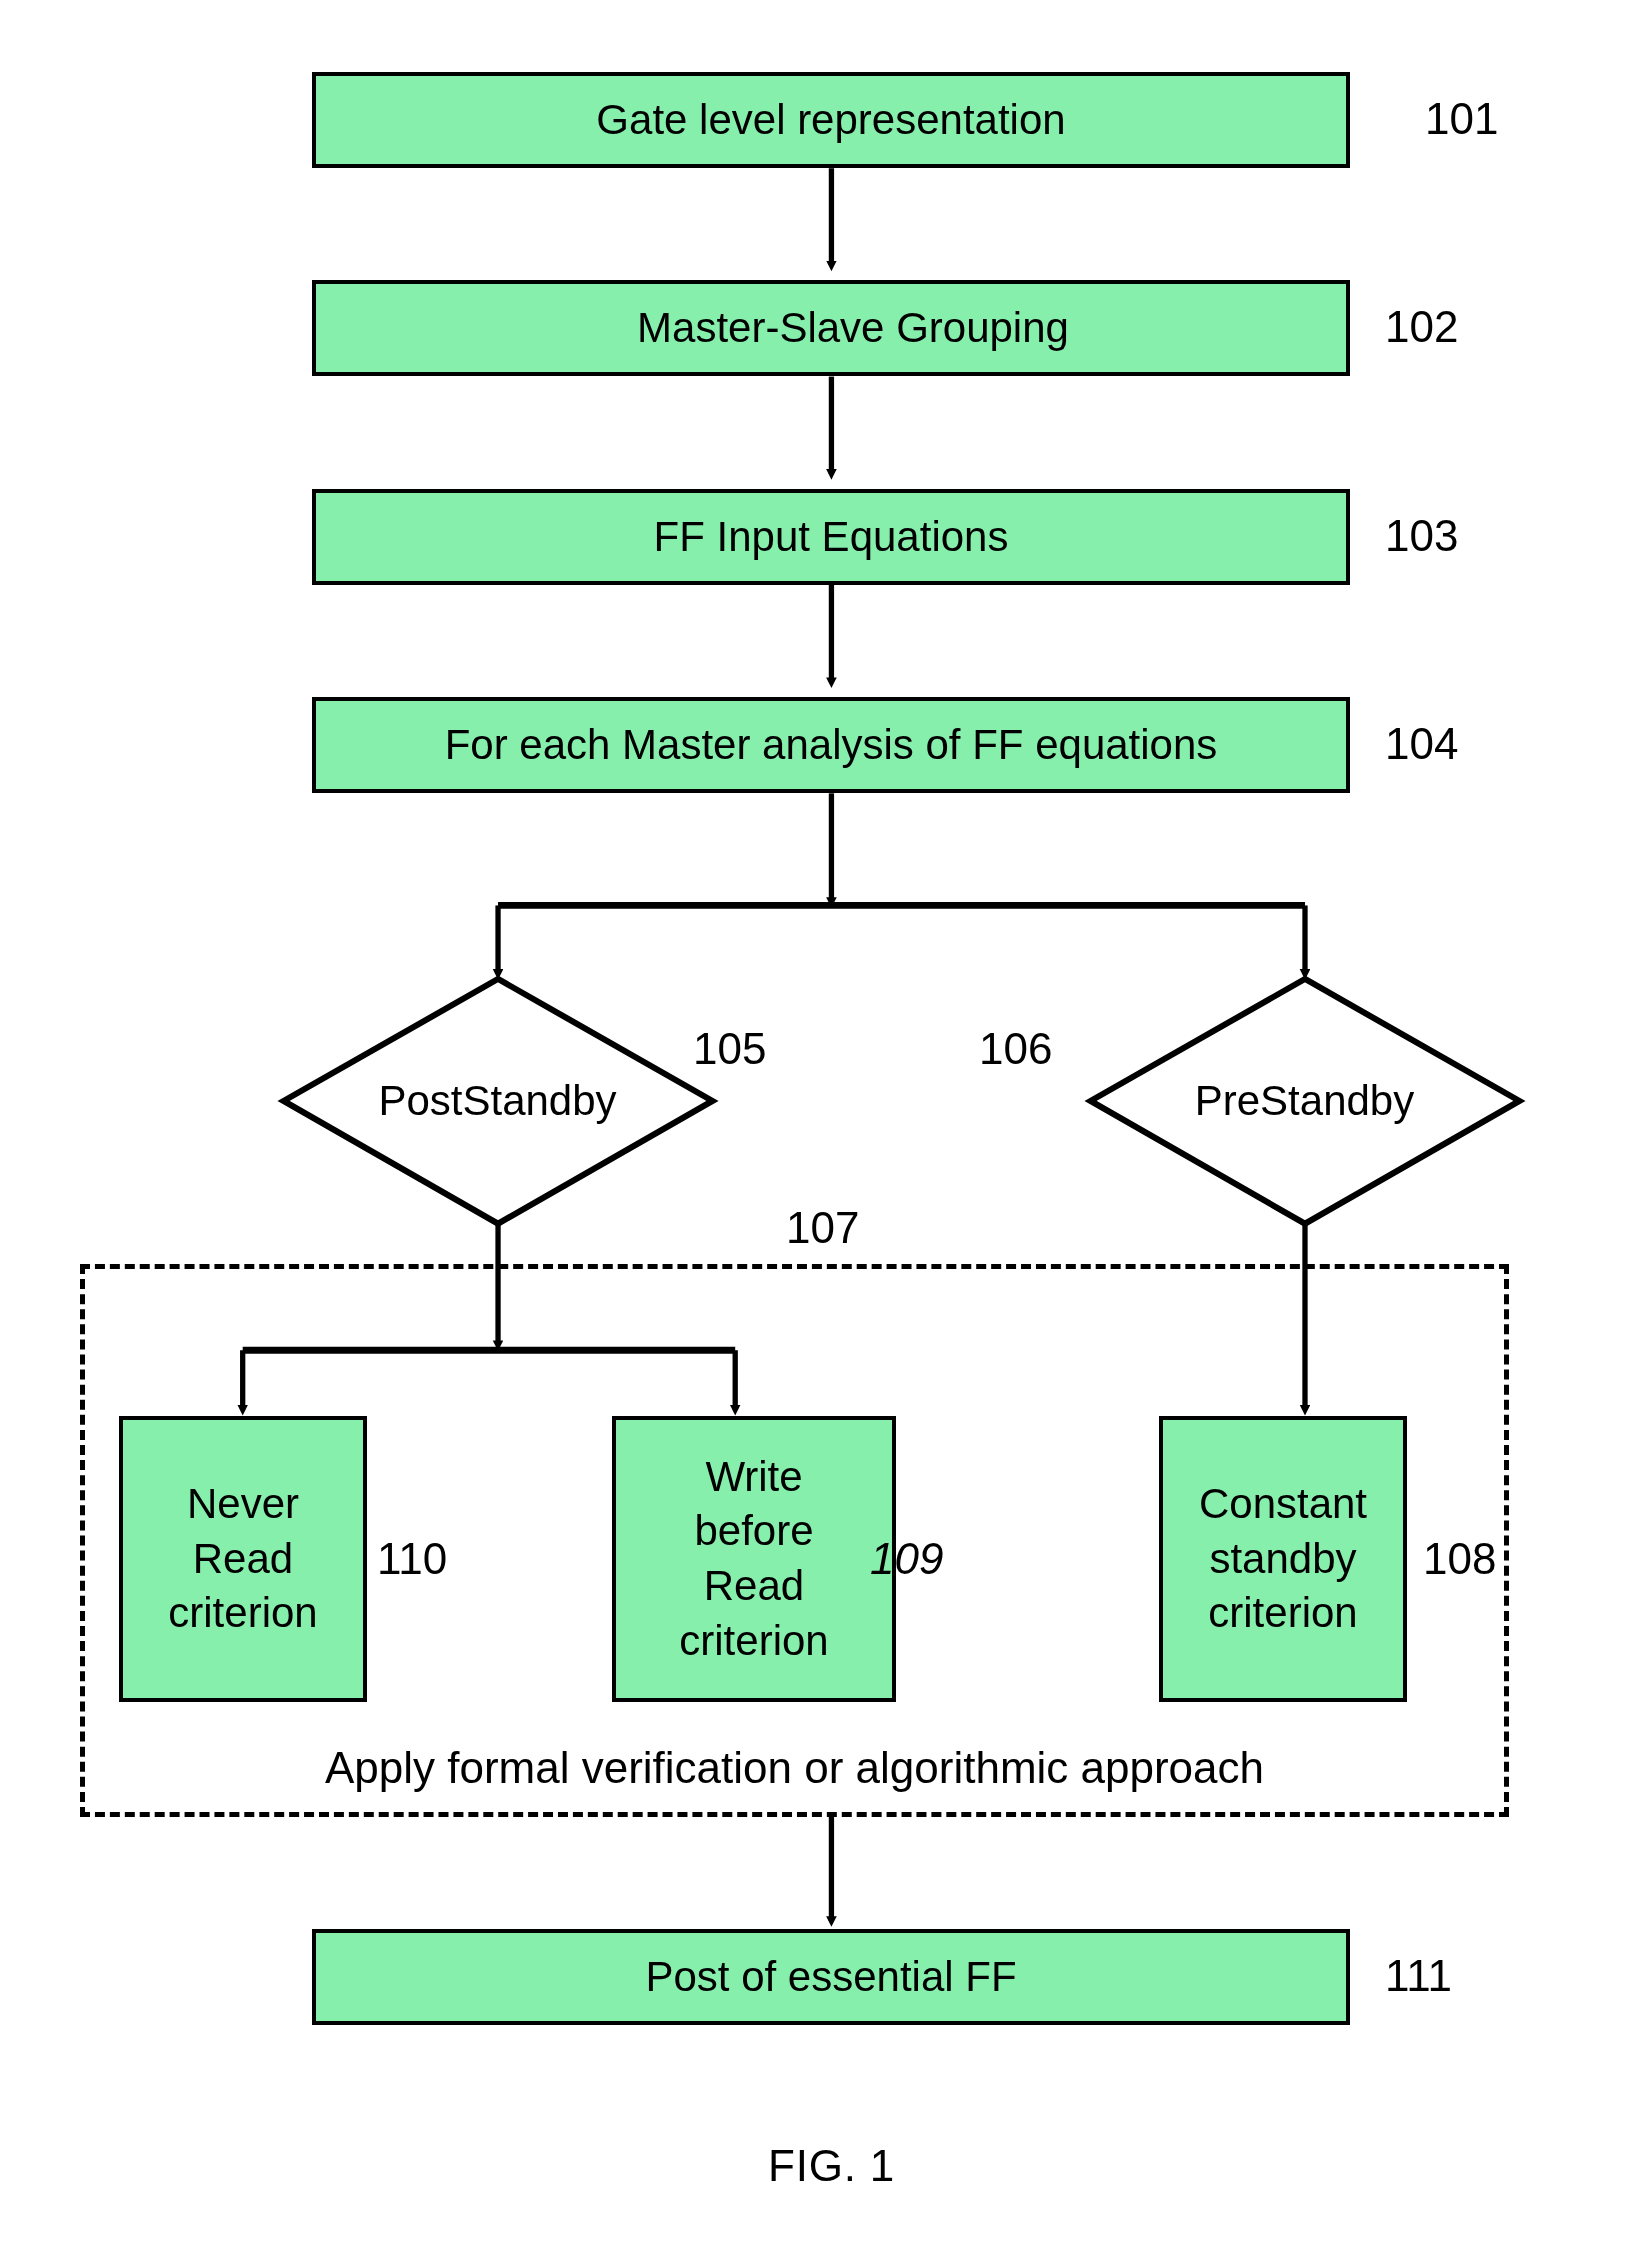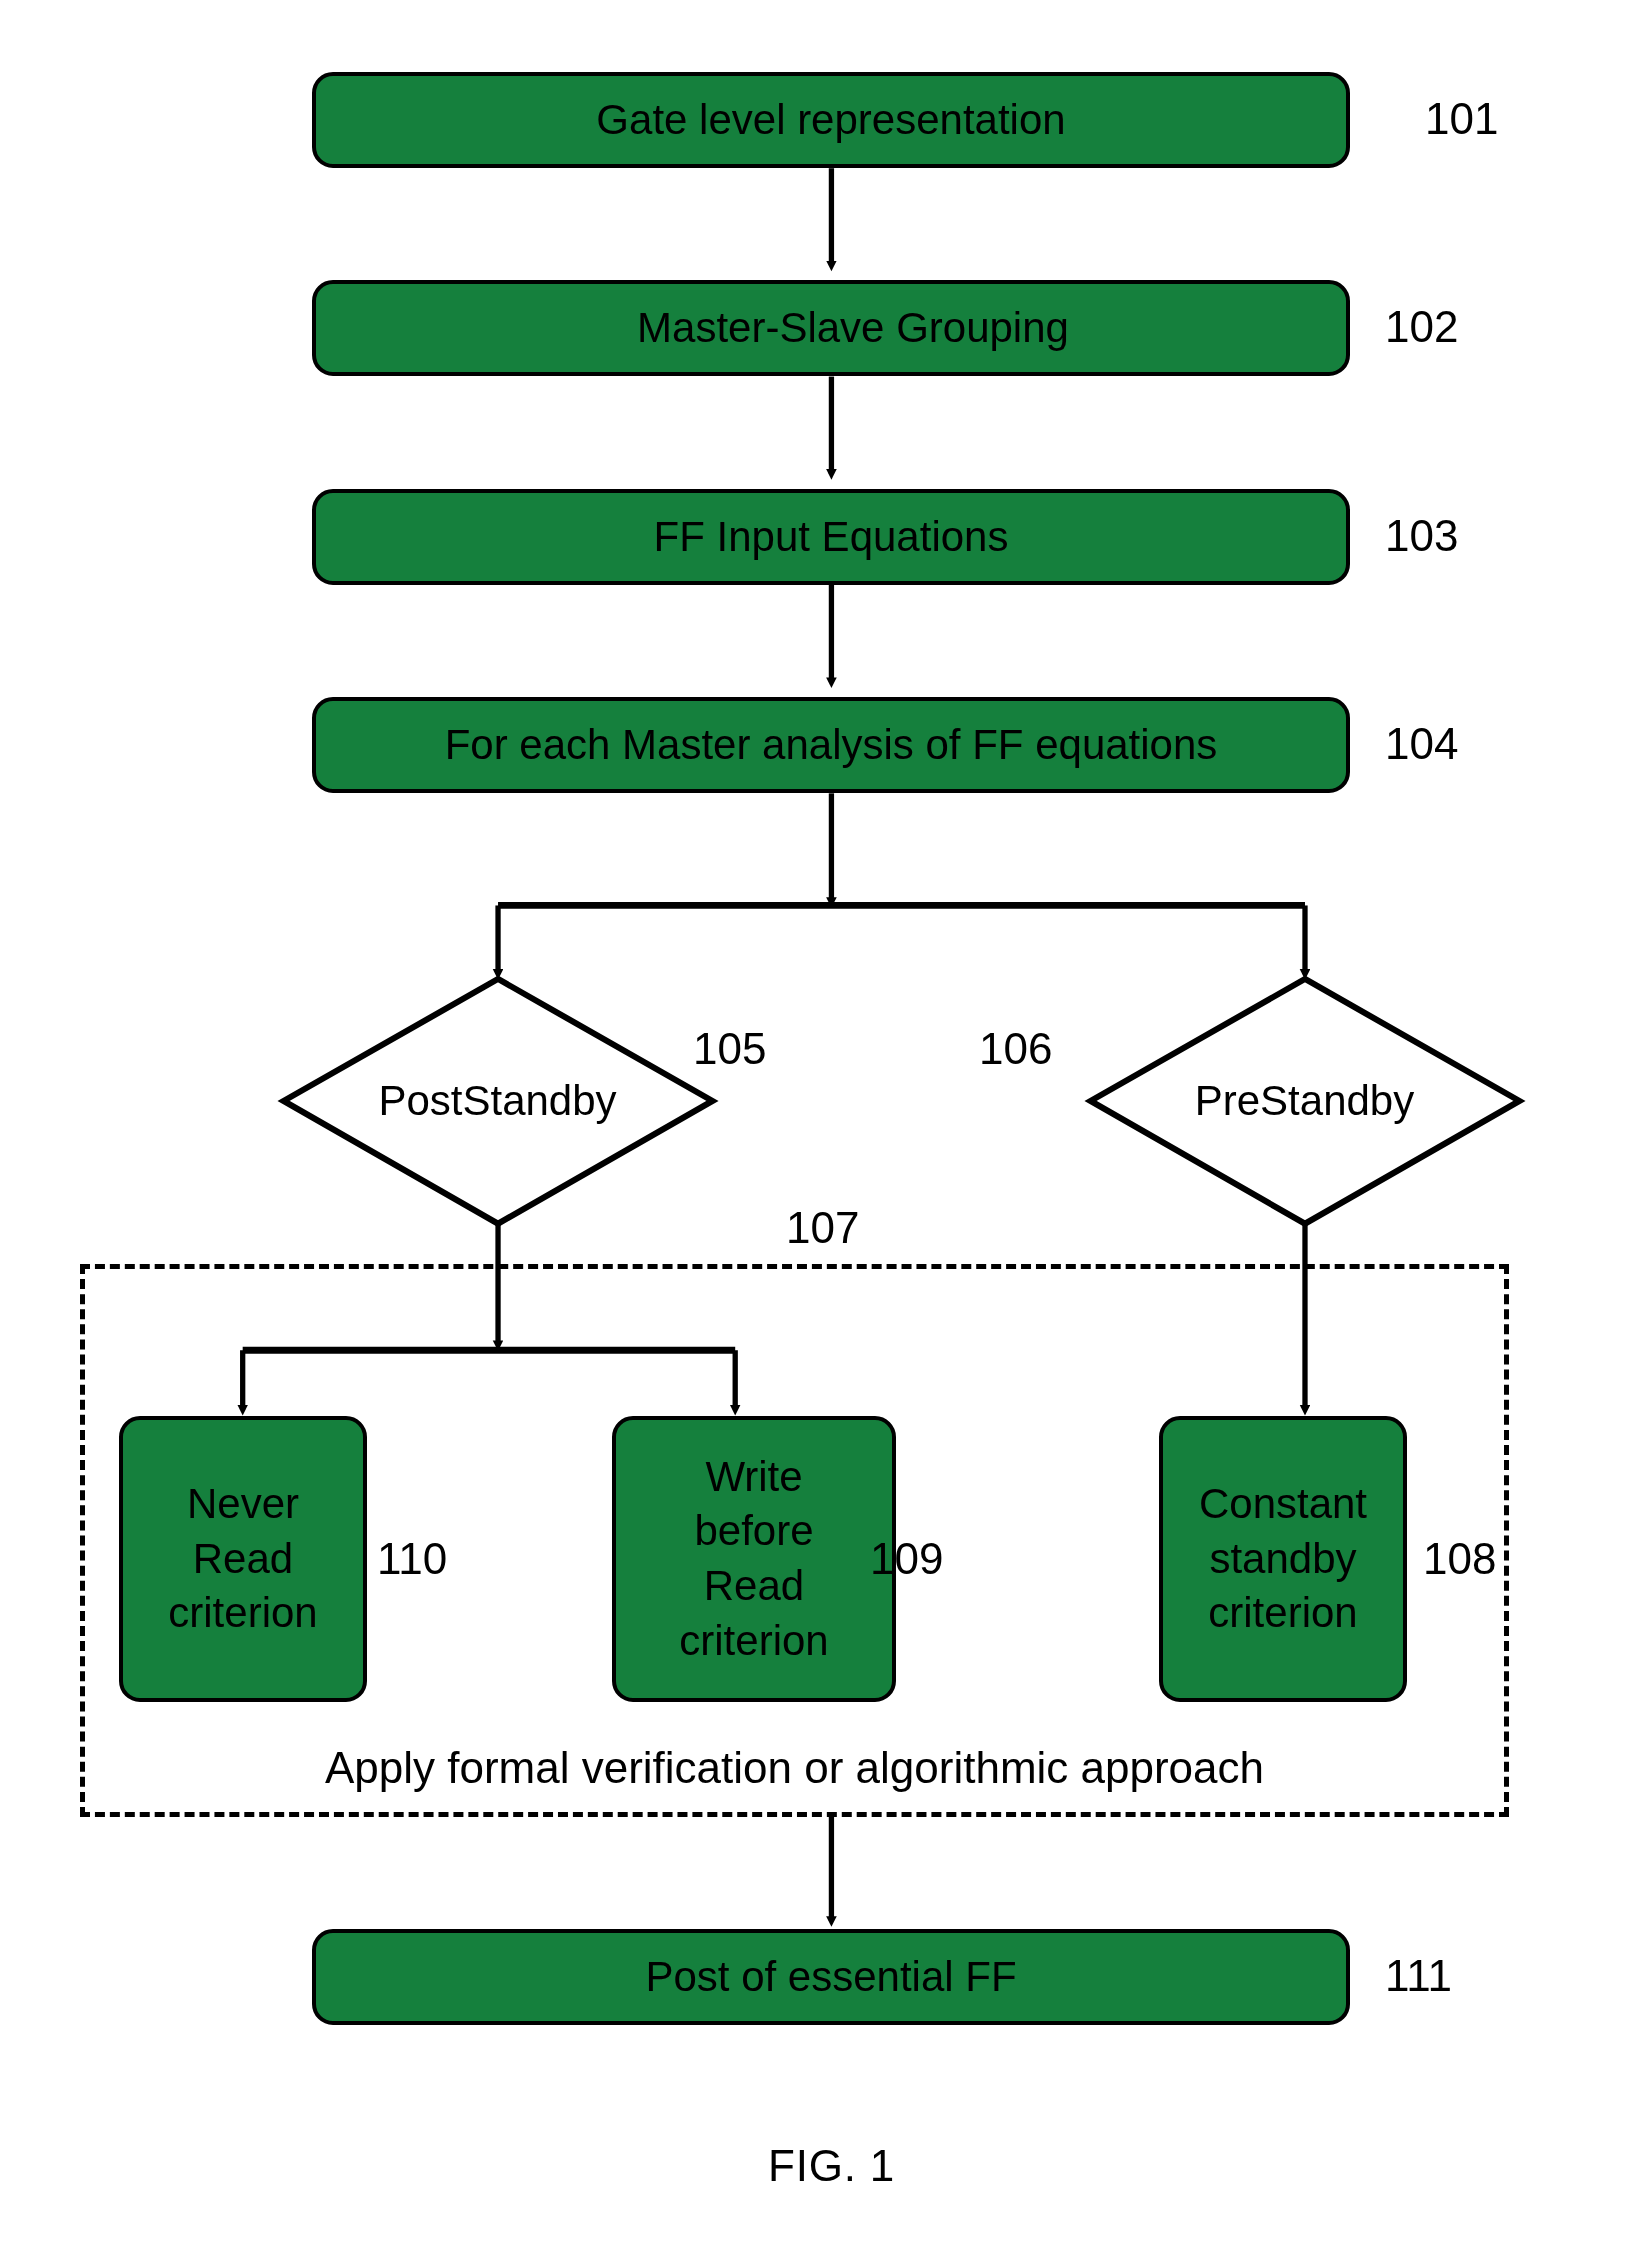--- a/index.html
+++ b/index.html
@@ -4,21 +4,21 @@
 <title>FIG. 1 Flowchart</title>
 <style>
   html,body{margin:0;padding:0;background:#ffffff;}
   body{
     width:1628px;height:2261px;position:relative;overflow:hidden;
     font-family:"Liberation Sans", sans-serif;color:#000000;
   }
   #canvas{position:absolute;inset:0;}
   svg.lines{position:absolute;left:0;top:0;width:1628px;height:2261px;pointer-events:none;}
 
-  .node{position:absolute;box-sizing:border-box;display:flex;align-items:center;justify-content:center;text-align:center;background:#15803d;border-radius:21px;}
+  .node{position:absolute;box-sizing:border-box;display:flex;align-items:center;justify-content:center;text-align:center;background:#86efac;}
   .rect{border:4.5px solid #000;}
   .rect .txt{font-size:42px;line-height:1.18;white-space:nowrap;}
   .rect.multi .txt{white-space:normal;line-height:1.3;}
 
   .diamond{position:absolute;}
   .diamond .lbl{position:absolute;inset:0;display:flex;flex-direction:row;align-items:center;justify-content:center;font-size:42px;line-height:1.45;text-align:center;}
 
   .refnum{position:absolute;font-size:44px;line-height:1;white-space:nowrap;}
 
   .dashbox{position:absolute;box-sizing:border-box;border:5.3px dashed #000;background:transparent;}
@@ -122,21 +122,21 @@
   <div class="refnum" style="left:377px;top:1537px;">110</div>
 
   <div class="node rect multi" style="left:612px;top:1416px;width:284px;height:286px;">
     <span class="txt">
       <span>Write</span><br>
       <span>before</span><br>
       <span>Read</span><br>
       <span>criterion</span>
     </span>
   </div>
-  <div class="refnum" style="left:870px;top:1537px;">109</div>
+  <div class="refnum" style="left:870px;top:1537px;font-style:italic;">109</div>
 
   <div class="node rect multi" style="left:1159px;top:1416px;width:248px;height:286px;">
     <span class="txt">
       <span>Constant</span><br>
       <span>standby</span><br>
       <span>criterion</span>
     </span>
   </div>
   <div class="refnum" style="left:1423px;top:1537px;">108</div>
 

